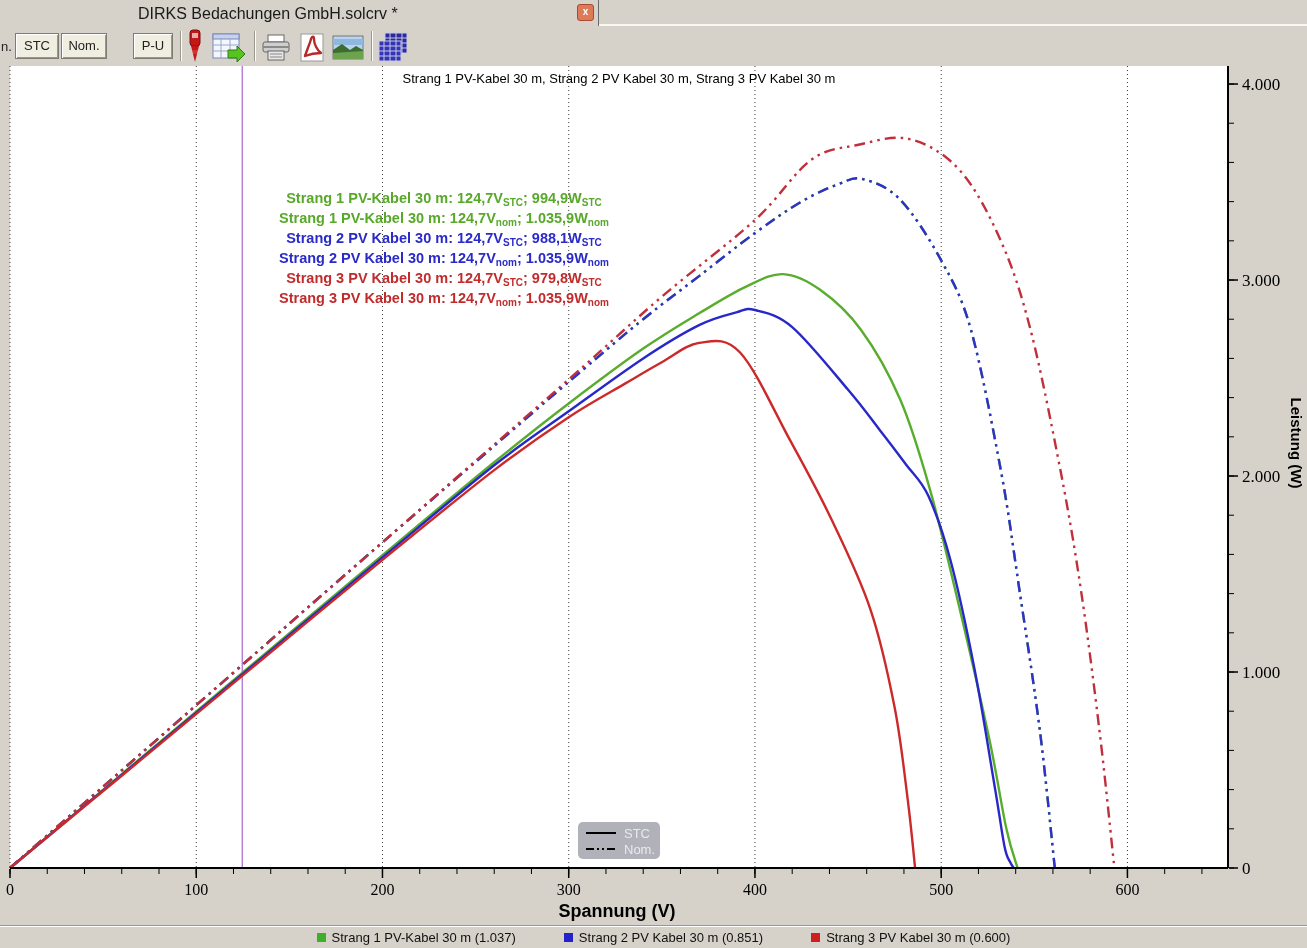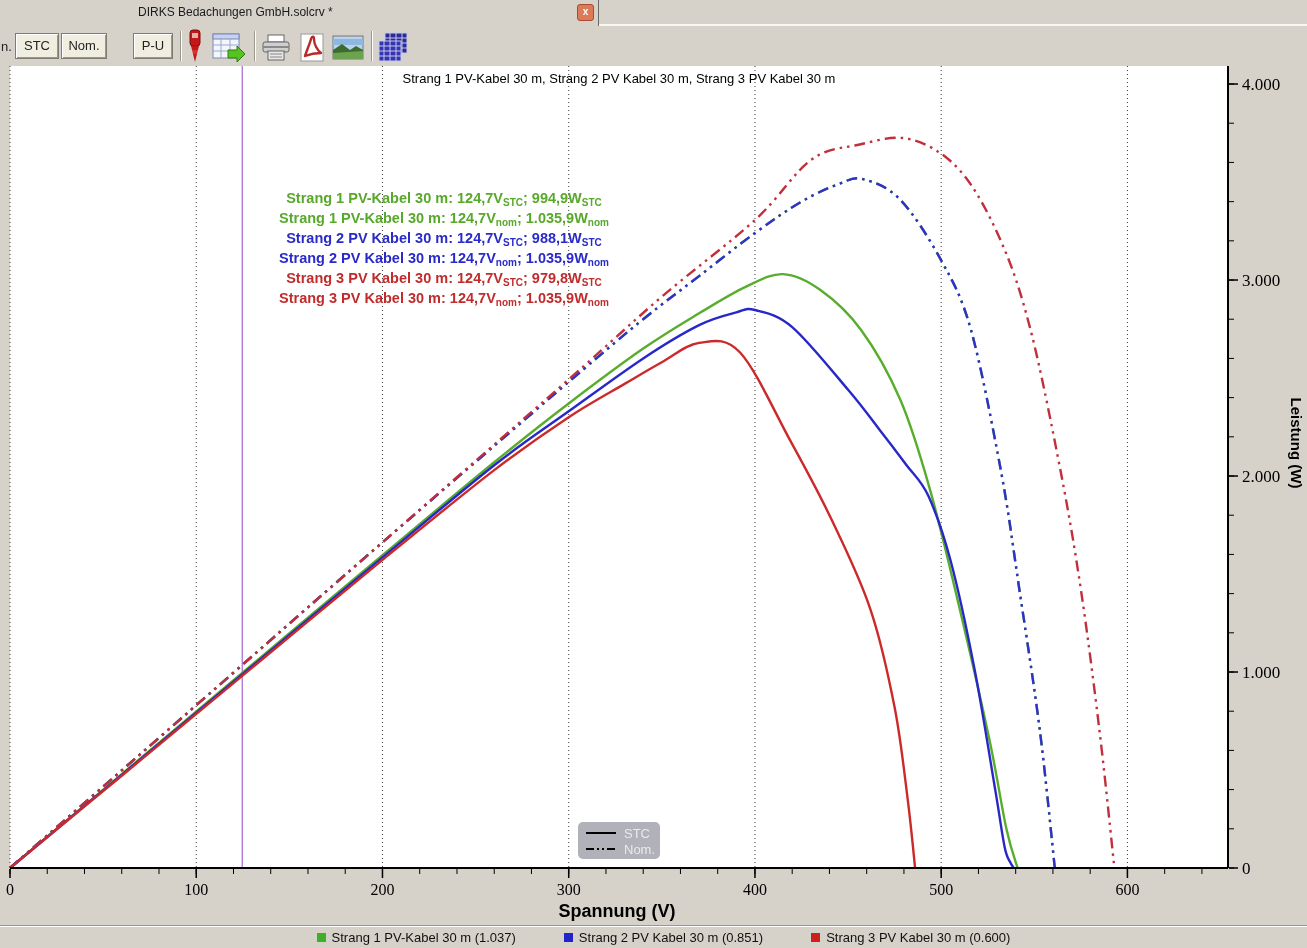--- a/index.html
+++ b/index.html
@@ -1,21 +1,21 @@
 <!DOCTYPE html>
 <html><head>
 <meta charset="utf-8">
 <style>
   html,body{margin:0;padding:0;}
   body{width:1307px;height:948px;position:relative;overflow:hidden;
        background:#d6d2ca;font-family:"Liberation Sans",sans-serif;}
   
   .tabbar{position:absolute;left:0;top:0;width:1307px;height:26px;background:#d6d2ca;}
   .tab{position:absolute;left:0;top:0;width:598px;height:26px;background:#d6d2ca;}
-  .tab-title{position:absolute;left:138px;top:5px;font-size:12px;color:#1a1a1a;white-space:nowrap;}
+  .tab-title{position:absolute;left:138px;top:5px;font-size:16px;color:#1a1a1a;white-space:nowrap;}
   .tab-close{position:absolute;left:577px;top:4px;width:15px;height:15px;background:#dd7a58;
              border:1px solid #aa4a30;border-radius:3px;color:#fff;font-size:10px;font-weight:bold;
              text-align:center;line-height:14px;cursor:default;}
   .tab-divider{position:absolute;left:598px;top:0;width:1px;height:26px;background:#6a6a66;}
   .tabbar-right-edge{position:absolute;left:599px;top:24px;width:708px;height:2px;background:#f8f7f2;}
   
   .toolbar{position:absolute;left:0;top:26px;width:1307px;height:40px;background:#d6d2ca;}
   .tb-overflow{position:absolute;left:1px;top:13px;font-size:13px;color:#222;}
   .tb-btn{position:absolute;top:7px;height:26px;background:#f0ede1;border:1px solid #7d7b72;
           box-shadow:inset 1px 1px 0 #ffffff, inset -1px -1px 0 #9a978c;

